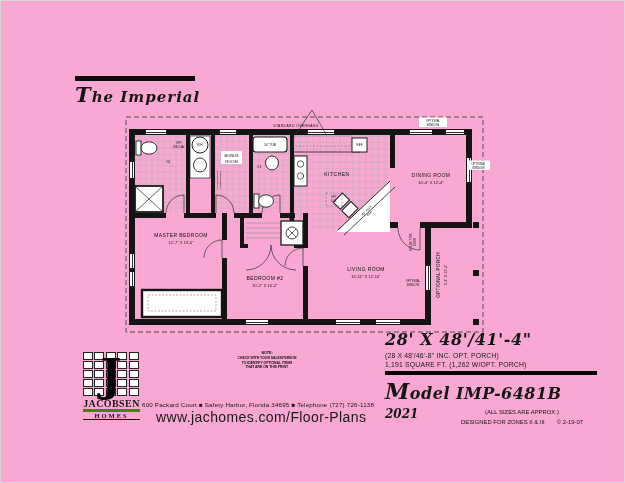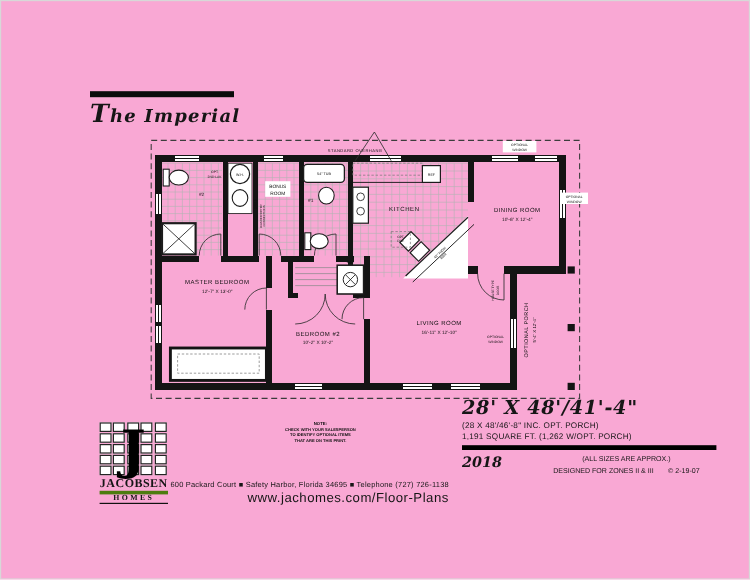--- a/index.html
+++ b/index.html
@@ -33,22 +33,22 @@
   .logo-cell{width:10px;height:8px;border:1px solid #232323;box-sizing:border-box;background:#fff;}
   #logo-j{position:absolute;left:0;top:-2px;width:56px;height:48px;text-align:center;
           font-family:"DejaVu Serif",serif;font-weight:bold;font-size:44px;line-height:52px;color:#000;}
   #logo-name{font-family:"Liberation Serif",serif;font-weight:bold;font-size:10px;
              letter-spacing:.4px;text-align:center;border-bottom:3px solid #4d7c0f;margin-top:2px;}
   #logo-homes{font-family:"Liberation Serif",serif;font-weight:bold;font-size:6.5px;
               letter-spacing:2px;text-align:center;border-bottom:1px solid #111;}
 
   
   #address-line{position:absolute;left:142px;top:401px;font-size:6.2px;letter-spacing:.2px;white-space:nowrap;}
-  #website-line{position:absolute;left:156px;top:409px;width:218px;text-align:right;
-                font-size:11px;letter-spacing:.4px;}
+  #website-line{position:absolute;left:156px;top:409px;width:218px;text-align:left;
+                font-size:14px;letter-spacing:.4px;}
 
   
   #specs-block{position:absolute;left:385px;top:330px;width:214px;}
   #size-main{font-family:"DejaVu Serif",serif;font-weight:bold;font-style:italic;
              font-size:16px;letter-spacing:.6px;white-space:nowrap;}
   .size-sub{font-size:6.8px;letter-spacing:.2px;margin-top:2.5px;white-space:nowrap;}
   #spec-rule{height:4px;background:#000;width:212px;margin:3px 0 3px;}
   #model-line{font-family:"DejaVu Serif",serif;font-weight:bold;font-style:italic;
               font-size:16px;letter-spacing:.5px;white-space:nowrap;}
   #model-line .initial{font-size:22px;}
@@ -431,21 +431,22 @@
   </div>
 
   <div id="address-line">600 Packard Court ■ Safety Harbor, Florida 34695 ■ Telephone (727) 726-1138</div>
   <div id="website-line">www.jachomes.com/Floor-Plans</div>
 
   <div id="specs-block">
     <div id="size-main">28' X 48'/41'-4"</div>
     <div class="size-sub">(28 X 48'/46'-8" INC. OPT. PORCH)</div>
     <div class="size-sub">1,191 SQUARE FT. (1,262 W/OPT. PORCH)</div>
     <div id="spec-rule"></div>
+    <div id="model-line"><span class="initial">M</span><span>odel IMP-6481B</span></div>
     <div id="spec-bottom">
-      <div id="year-text">2018</div>
+      <div id="year-text">2021</div>
       <div id="spec-small">
         <div>(ALL SIZES ARE APPROX.)</div>
         <div id="zones-row"><span>DESIGNED FOR ZONES II &amp; III</span><span id="copyright-text">© 2-19-07</span></div>
       </div>
     </div>
   </div>
 </div>
 
 </body></html>

